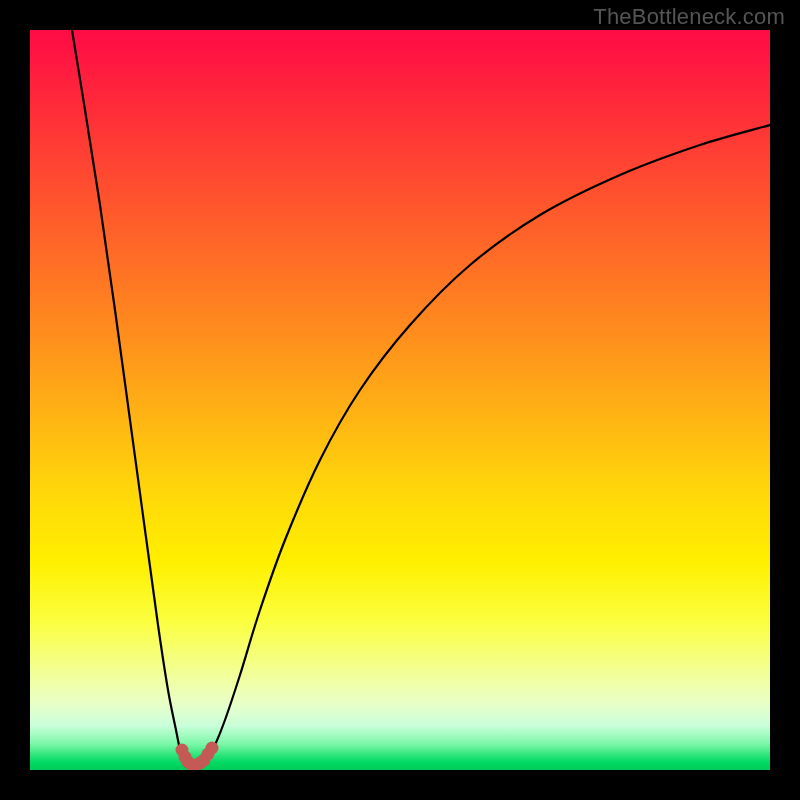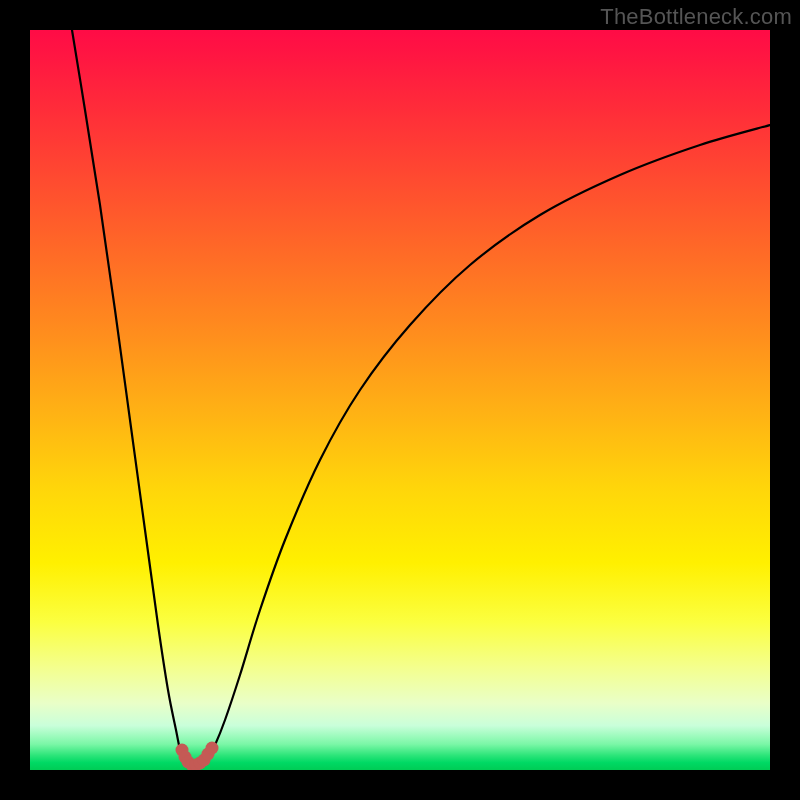--- a/index.html
+++ b/index.html
@@ -48,21 +48,21 @@
   }
   svg.curve {
     position: absolute;
     inset: 0;
     width: 100%;
     height: 100%;
   }
   .watermark {
     position: absolute;
     top: 4px;
-    right: 8px;
+    right: 15px;
     color: #555;
     font-size: 22px;
     font-weight: 500;
     letter-spacing: 0.2px;
     user-select: none;
   }
 </style>
 </head>
 <body>
 

